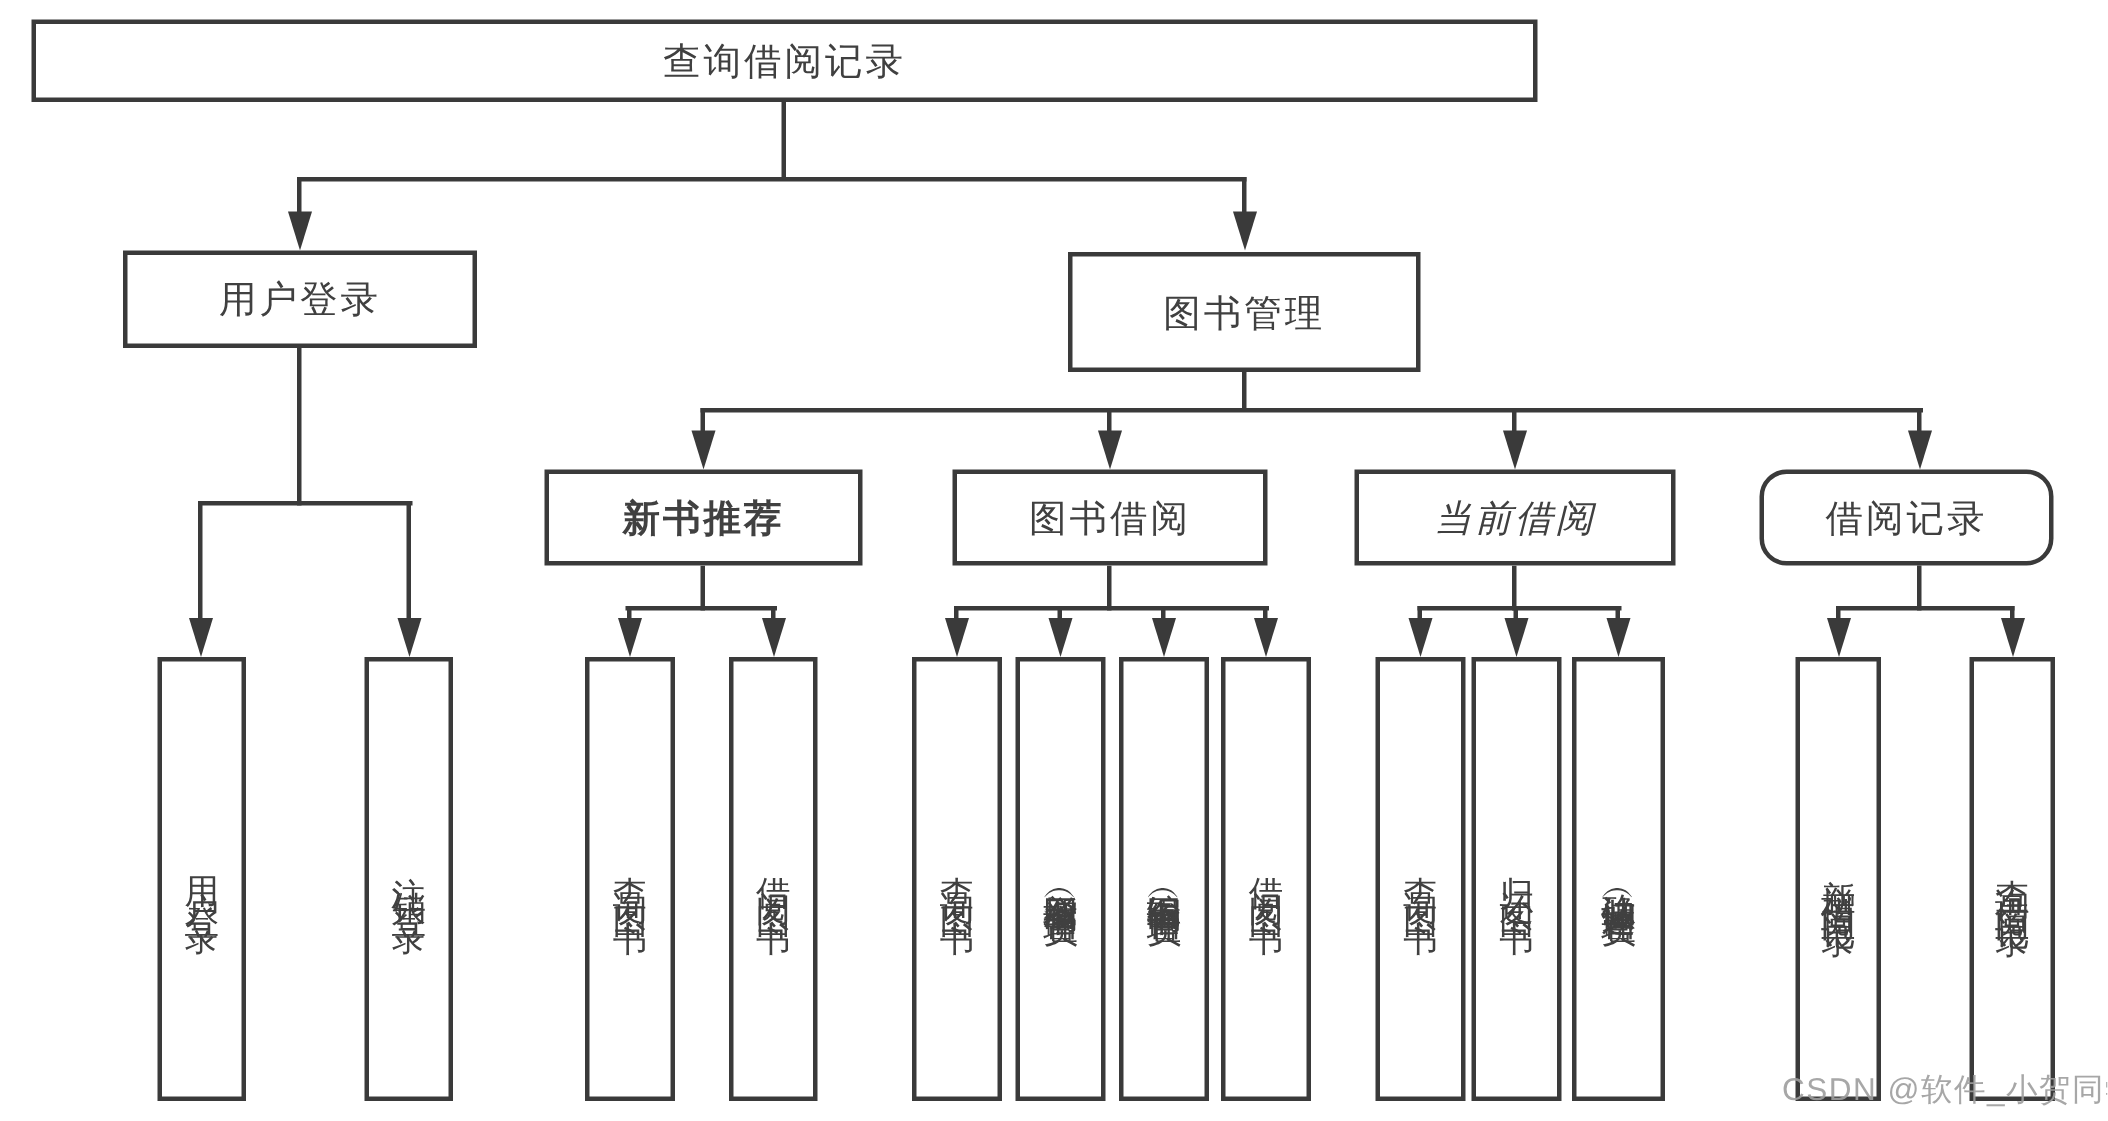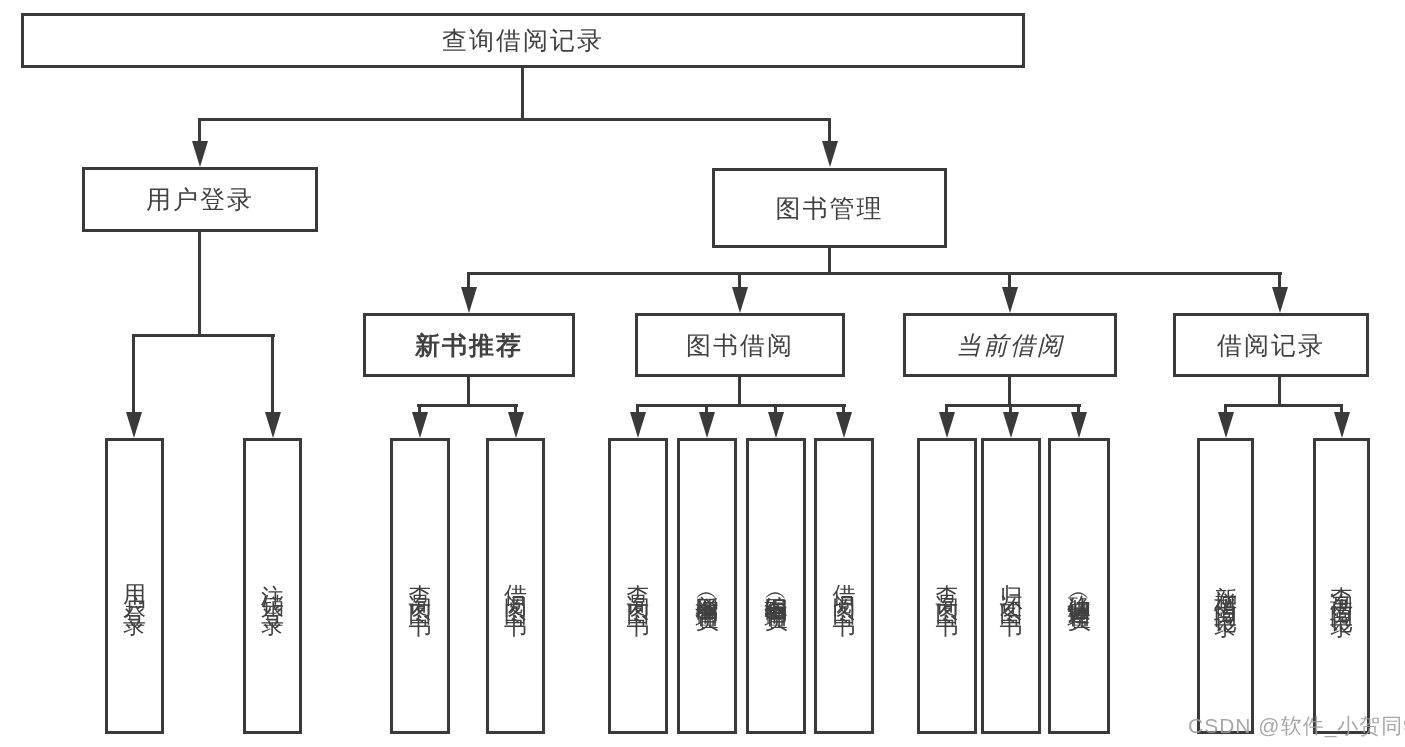--- a/index.html
+++ b/index.html
@@ -99,21 +99,21 @@
   </div>
 
   <div class="hbox" style="left:635px; top:313px; width:210px; height:64px;">
     <span>图书借阅</span>
   </div>
 
   <div class="hbox" style="left:903px; top:313px; width:214px; height:64px;font-style:italic;">
     <span>当前借阅</span>
   </div>
 
-  <div class="hbox" style="left:1173px; top:313px; width:196px; height:64px;">
+  <div class="hbox" style="left:1173px; top:313px; width:196px; height:64px;border-radius:18px;">
     <span>借阅记录</span>
   </div>
 
   <div class="vbox" style="left:105px; width:59px;">
     <span>用户登录</span>
   </div>
   <div class="vbox" style="left:243px; width:59px;">
     <span>注销登录</span>
   </div>
 

